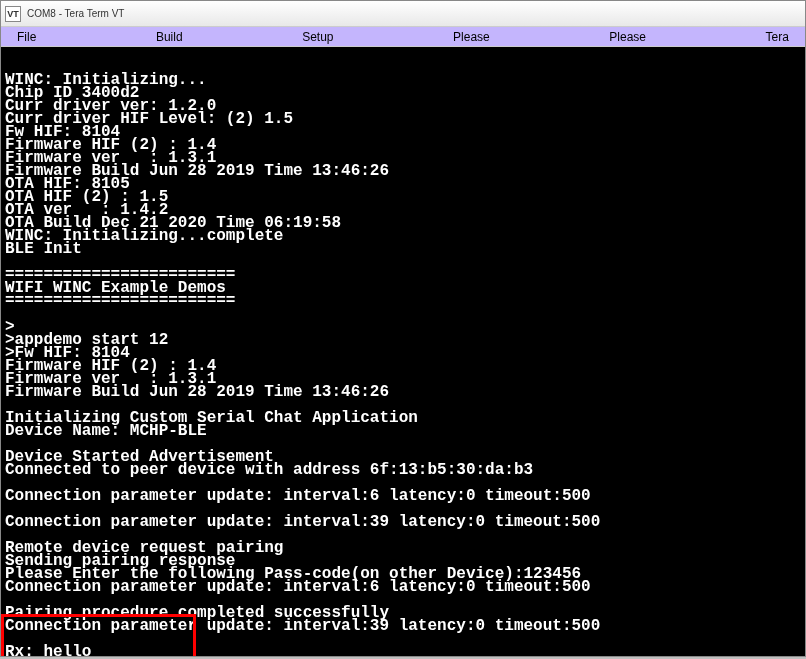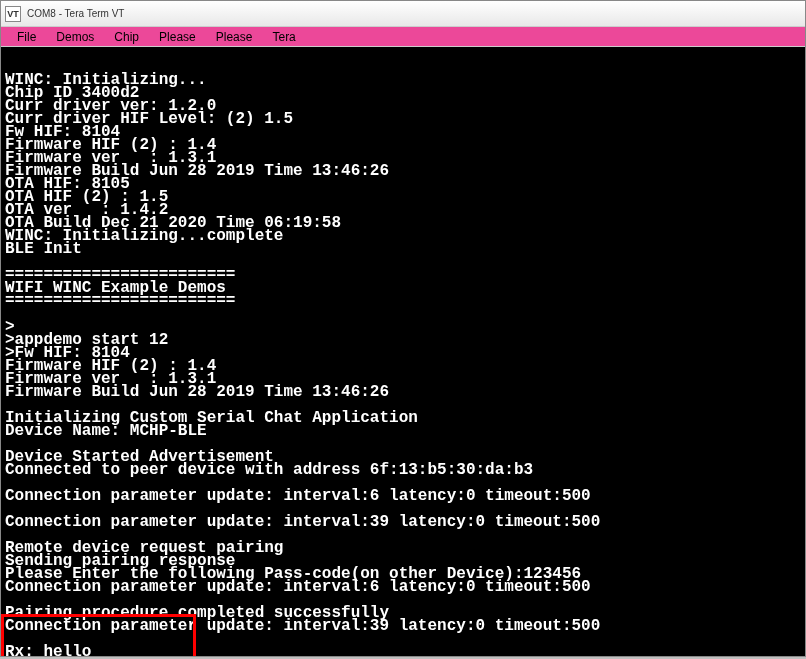--- a/index.html
+++ b/index.html
@@ -41,26 +41,27 @@
       font-size: 9px;
       font-weight: bold;
       color: #333;
       margin-right: 6px;
     }
     .titlebar-text {
       font-size: 10px;
       color: #333;
     }
     .menubar {
-      background: #ec4899;
+      background: #c4b5fd;
       height: 20px;
       display: flex;
       align-items: center;
       padding: 0 6px;
       border-bottom: 1px solid #ccc;
+      justify-content: space-between;
     }
     .menu-item {
       font-size: 12px;
       color: #000;
       padding: 2px 10px;
       cursor: default;
     }
     .terminal {
       flex: 1;
       background: #000;
@@ -86,22 +87,22 @@
 </head>
 <body>
 
 <div class="window">
   <div class="titlebar">
     <div class="titlebar-icon">VT</div>
     <div class="titlebar-text">COM8 - Tera Term VT</div>
   </div>
   <div class="menubar">
     <div class="menu-item">File</div>
-    <div class="menu-item">Demos</div>
-    <div class="menu-item">Chip</div>
+    <div class="menu-item">Build</div>
+    <div class="menu-item">Setup</div>
     <div class="menu-item">Please</div>
     <div class="menu-item">Please</div>
     <div class="menu-item">Tera</div>
   </div>
   <div class="terminal">
     <div id="terminal-lines"><div class="term-line">WINC: Initializing...</div><div class="term-line">Chip ID 3400d2</div><div class="term-line">Curr driver ver: 1.2.0</div><div class="term-line">Curr driver HIF Level: (2) 1.5</div><div class="term-line">Fw HIF: 8104</div><div class="term-line">Firmware HIF (2) : 1.4</div><div class="term-line">Firmware ver   : 1.3.1</div><div class="term-line">Firmware Build Jun 28 2019 Time 13:46:26</div><div class="term-line">OTA HIF: 8105</div><div class="term-line">OTA HIF (2) : 1.5</div><div class="term-line">OTA ver   : 1.4.2</div><div class="term-line">OTA Build Dec 21 2020 Time 06:19:58</div><div class="term-line">WINC: Initializing...complete</div><div class="term-line">BLE Init</div><div class="term-line">&nbsp;</div><div class="term-line">========================</div><div class="term-line">WIFI WINC Example Demos</div><div class="term-line">========================</div><div class="term-line">&nbsp;</div><div class="term-line">&gt;</div><div class="term-line">&gt;appdemo start 12</div><div class="term-line">&gt;Fw HIF: 8104</div><div class="term-line">Firmware HIF (2) : 1.4</div><div class="term-line">Firmware ver   : 1.3.1</div><div class="term-line">Firmware Build Jun 28 2019 Time 13:46:26</div><div class="term-line">&nbsp;</div><div class="term-line">Initializing Custom Serial Chat Application</div><div class="term-line">Device Name: MCHP-BLE</div><div class="term-line">&nbsp;</div><div class="term-line">Device Started Advertisement</div><div class="term-line">Connected to peer device with address 6f:13:b5:30:da:b3</div><div class="term-line">&nbsp;</div><div class="term-line">Connection parameter update: interval:6 latency:0 timeout:500</div><div class="term-line">&nbsp;</div><div class="term-line">Connection parameter update: interval:39 latency:0 timeout:500</div><div class="term-line">&nbsp;</div><div class="term-line">Remote device request pairing</div><div class="term-line">Sending pairing response</div><div class="term-line">Please Enter the following Pass-code(on other Device):123456</div><div class="term-line">Connection parameter update: interval:6 latency:0 timeout:500</div><div class="term-line">&nbsp;</div><div class="term-line">Pairing procedure completed successfully</div><div class="term-line">Connection parameter update: interval:39 latency:0 timeout:500</div><div class="term-line">&nbsp;</div><div class="term-line">Rx: hello</div></div>
     <div class="highlight-box" id="hlbox" style="top: 567px; left: 0px; width: 195px; height: 80px;"></div>
   </div>
 </div>
 

